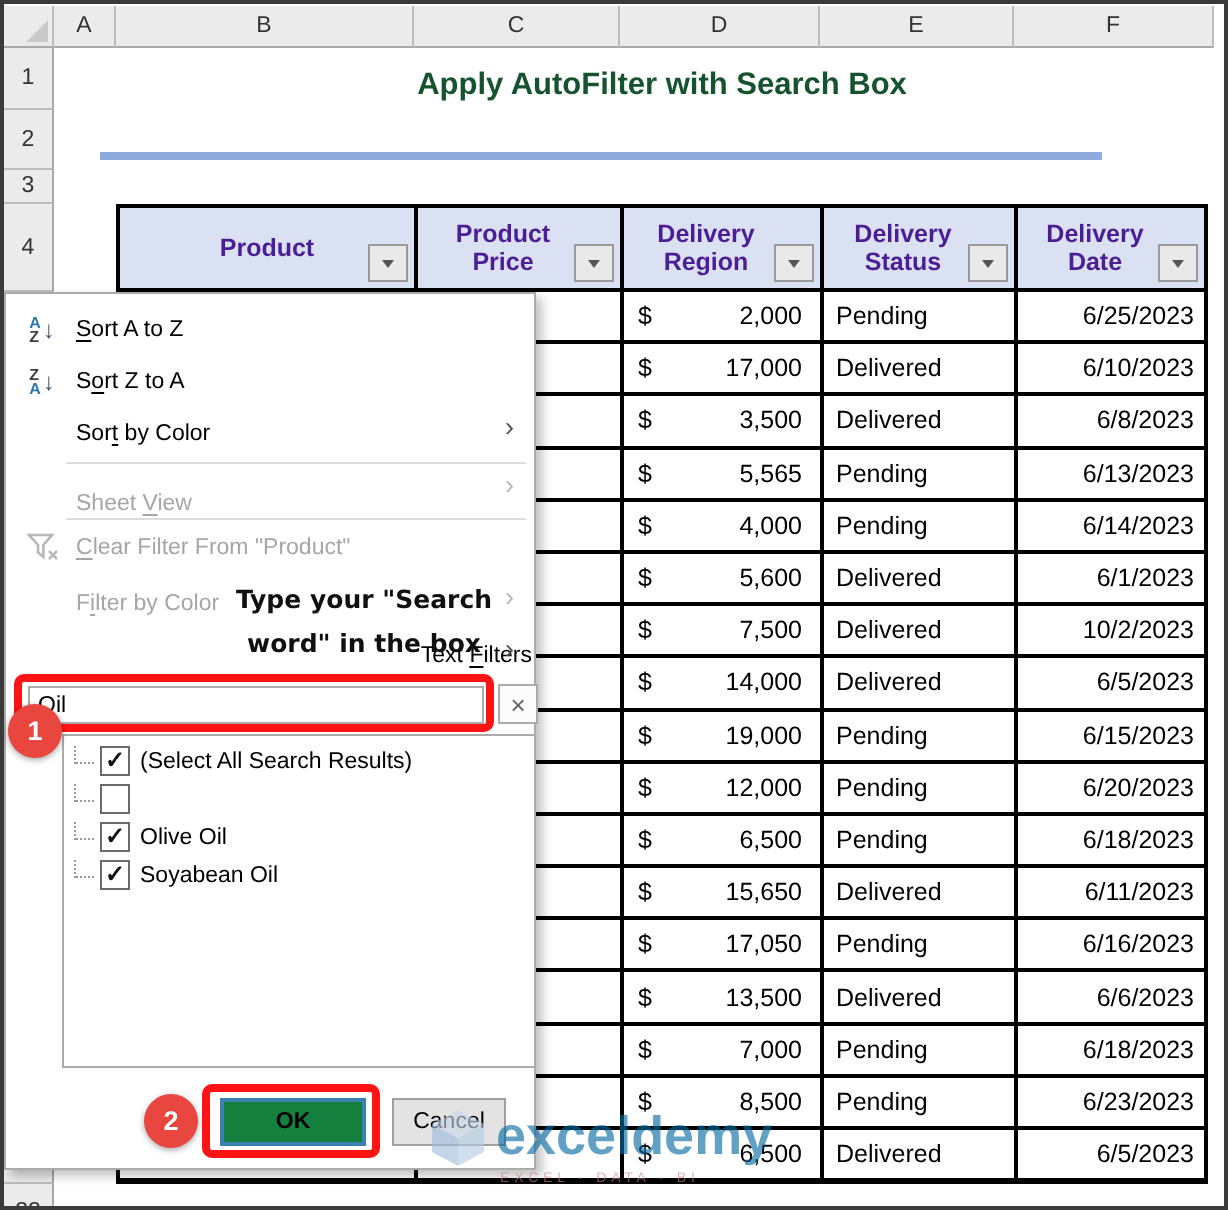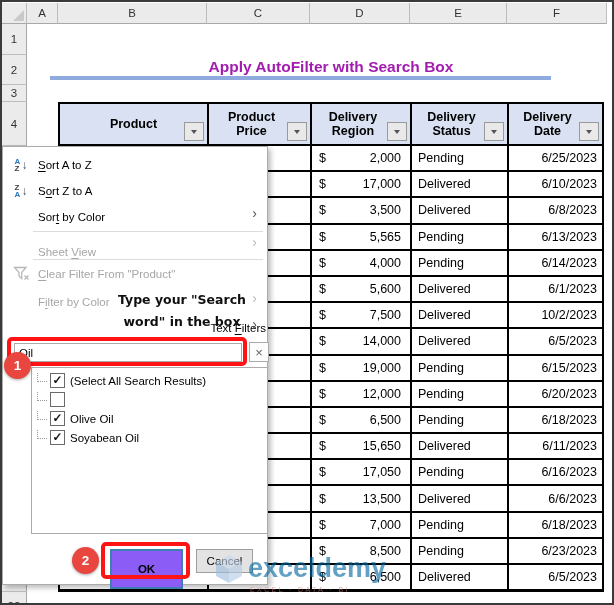--- a/index.html
+++ b/index.html
@@ -9,28 +9,28 @@
   
   .frame{inset:0;border:2px solid #3a3a3a;z-index:60;pointer-events:none;}
   
   .hcell{top:3px;height:21px;background:#ebebeb;border-right:1px solid #bdbdbd;border-bottom:1px solid #a8a8a8;
          display:flex;align-items:center;justify-content:center;font-size:11.5px;color:#333;}
   .corner{left:2px;top:3px;width:25px;height:21px;background:#ebebeb;border-right:1px solid #bdbdbd;border-bottom:1px solid #a8a8a8;}
   .corner .tri{position:absolute;right:2px;bottom:2px;width:0;height:0;border-left:11px solid transparent;border-bottom:11px solid #c9c9c9;}
   .rcell{left:2px;width:25px;background:#ebebeb;border-right:1px solid #a8a8a8;border-bottom:1px solid #bdbdbd;
          display:flex;align-items:center;justify-content:center;font-size:11.5px;color:#333;overflow:hidden;}
   
-  .title{left:58px;top:58px;width:546px;text-align:center;font-size:15.5px;font-weight:bold;color:#a21caf;}
+  .title{left:58px;top:34px;width:546px;text-align:center;font-size:15.5px;font-weight:bold;color:#14532d;}
   .title-line{left:50px;top:76px;width:501px;height:4px;}
   
   .tgrid{left:58px;width:546px;background:#000;display:grid;grid-template-columns:147px 101px 98px 95px 93px;gap:2px;}
   .thead{top:102px;height:44px;padding:2px;}
   .tbody{top:146px;height:446px;padding:0 2px 2px 2px;grid-auto-rows:24.2px;}
   .hcell2{background:#D9E1F2;position:relative;display:flex;align-items:center;justify-content:center;
-          text-align:center;font-weight:bold;font-size:12.5px;line-height:14px;color:#000000;padding:0 20px 0 4px;}
+          text-align:center;font-weight:bold;font-size:12.5px;line-height:14px;color:#4c1d95;padding:0 20px 0 4px;}
   .hcell2.first{padding:0 4px;}
   .flt-btn{position:absolute;right:3px;bottom:3px;width:18px;height:17px;background:#e9e9e9;border:1px solid #9a9a9a;
            display:flex;align-items:center;justify-content:center;}
   .flt-arrow{width:0;height:0;border-left:3.5px solid transparent;border-right:3.5px solid transparent;border-top:4.5px solid #555;}
   .tcell{background:#fff;display:flex;align-items:center;font-size:12.5px;color:#000;overflow:hidden;}
   .cD{justify-content:space-between;padding:0 9px 0 7px;}
   .cE{padding-left:6px;}
   .cF{justify-content:flex-end;padding-right:5px;}
   
   .menu{left:2px;top:146px;width:266px;height:439px;background:#fff;border:1px solid #ababab;
@@ -49,21 +49,21 @@
   .srch-box{left:11px;top:196px;width:228px;height:19px;border:1px solid #ababab;background:#fff;
             display:flex;align-items:center;padding-left:4px;font-size:11.5px;}
   .srch-x{left:246px;top:195px;width:20px;height:20px;border:1px solid #ababab;background:#fcfcfc;
           display:flex;align-items:center;justify-content:center;font-size:13px;color:#666;}
   .listbox{left:28px;top:220px;width:237px;height:167px;border:1px solid #ababab;background:#fff;padding-top:3px;}
   .cbrow{display:flex;align-items:center;height:19px;}
   .tree{width:9px;height:8px;border-left:1px dotted #9a9a9a;border-bottom:1px dotted #9a9a9a;margin:0 3px 7px 5px;flex:none;}
   .cb{width:13px;height:13px;border:1px solid #6a6a6a;background:#fff;margin-right:5px;flex:none;
       display:flex;align-items:center;justify-content:center;font-size:12px;font-weight:bold;line-height:11px;color:#111;}
   .btn{display:flex;align-items:center;justify-content:center;font-size:11.5px;color:#000;}
-  .ok{left:107px;top:402px;width:73px;height:40px;background:#8b5cf6;border:2px solid #3c7fb1;font-weight:bold;}
+  .ok{left:107px;top:402px;width:73px;height:24px;background:#15803d;border:2px solid #3c7fb1;font-weight:bold;}
   .cancel{left:193px;top:402px;width:57px;height:24px;background:#e3e3e3;border:1px solid #9f9f9f;}
   
   .hl{border:4px solid #fe1414;border-radius:5px;z-index:20;pointer-events:none;}
   .hl1{left:7px;top:337px;width:240px;height:29px;}
   .hl2{left:101px;top:542px;width:89px;height:37px;}
   .badge{width:27px;height:27px;border-radius:50%;background:#e8463f;color:#fff;font-weight:bold;font-size:13.5px;
          display:flex;align-items:center;justify-content:center;z-index:25;box-shadow:0 1px 3px rgba(0,0,0,.35);}
   .b1{left:4px;top:352px;}
   .b2{left:72px;top:547px;}
   .note{left:106px;top:289px;width:152px;text-align:center;font-family:"DejaVu Sans",sans-serif;

